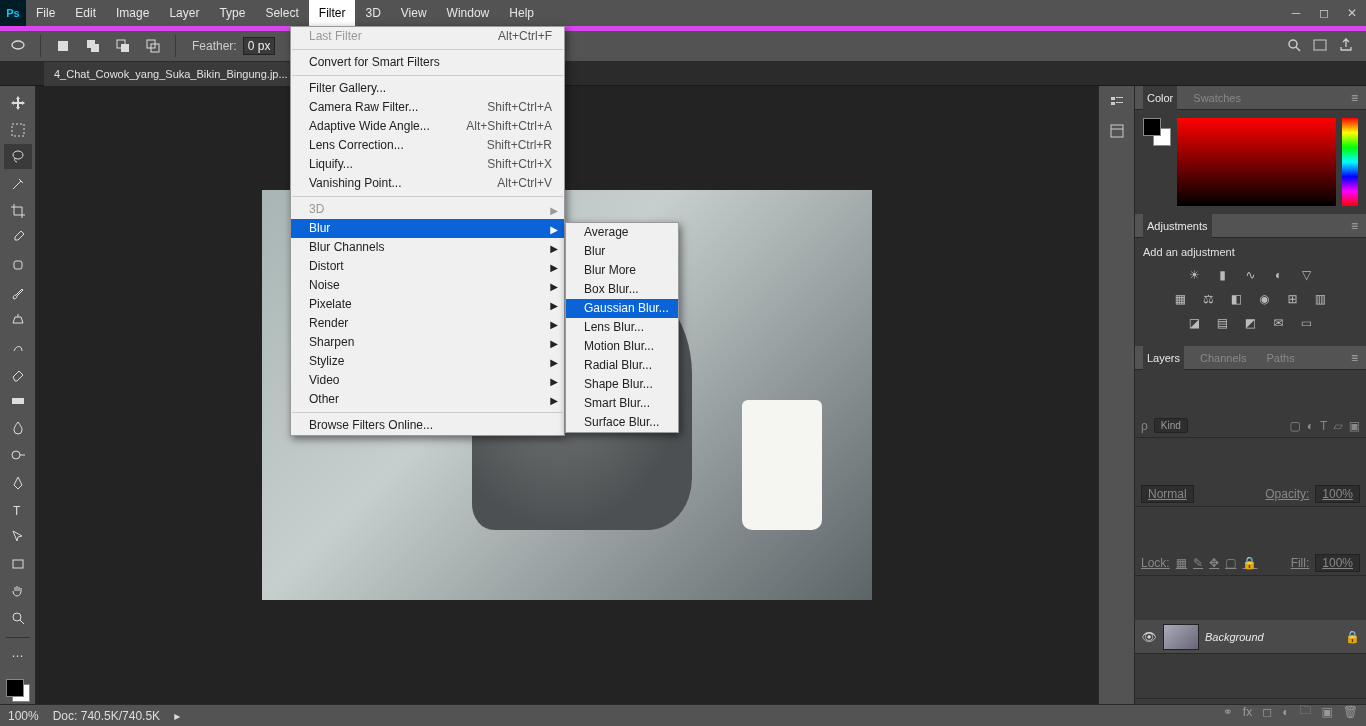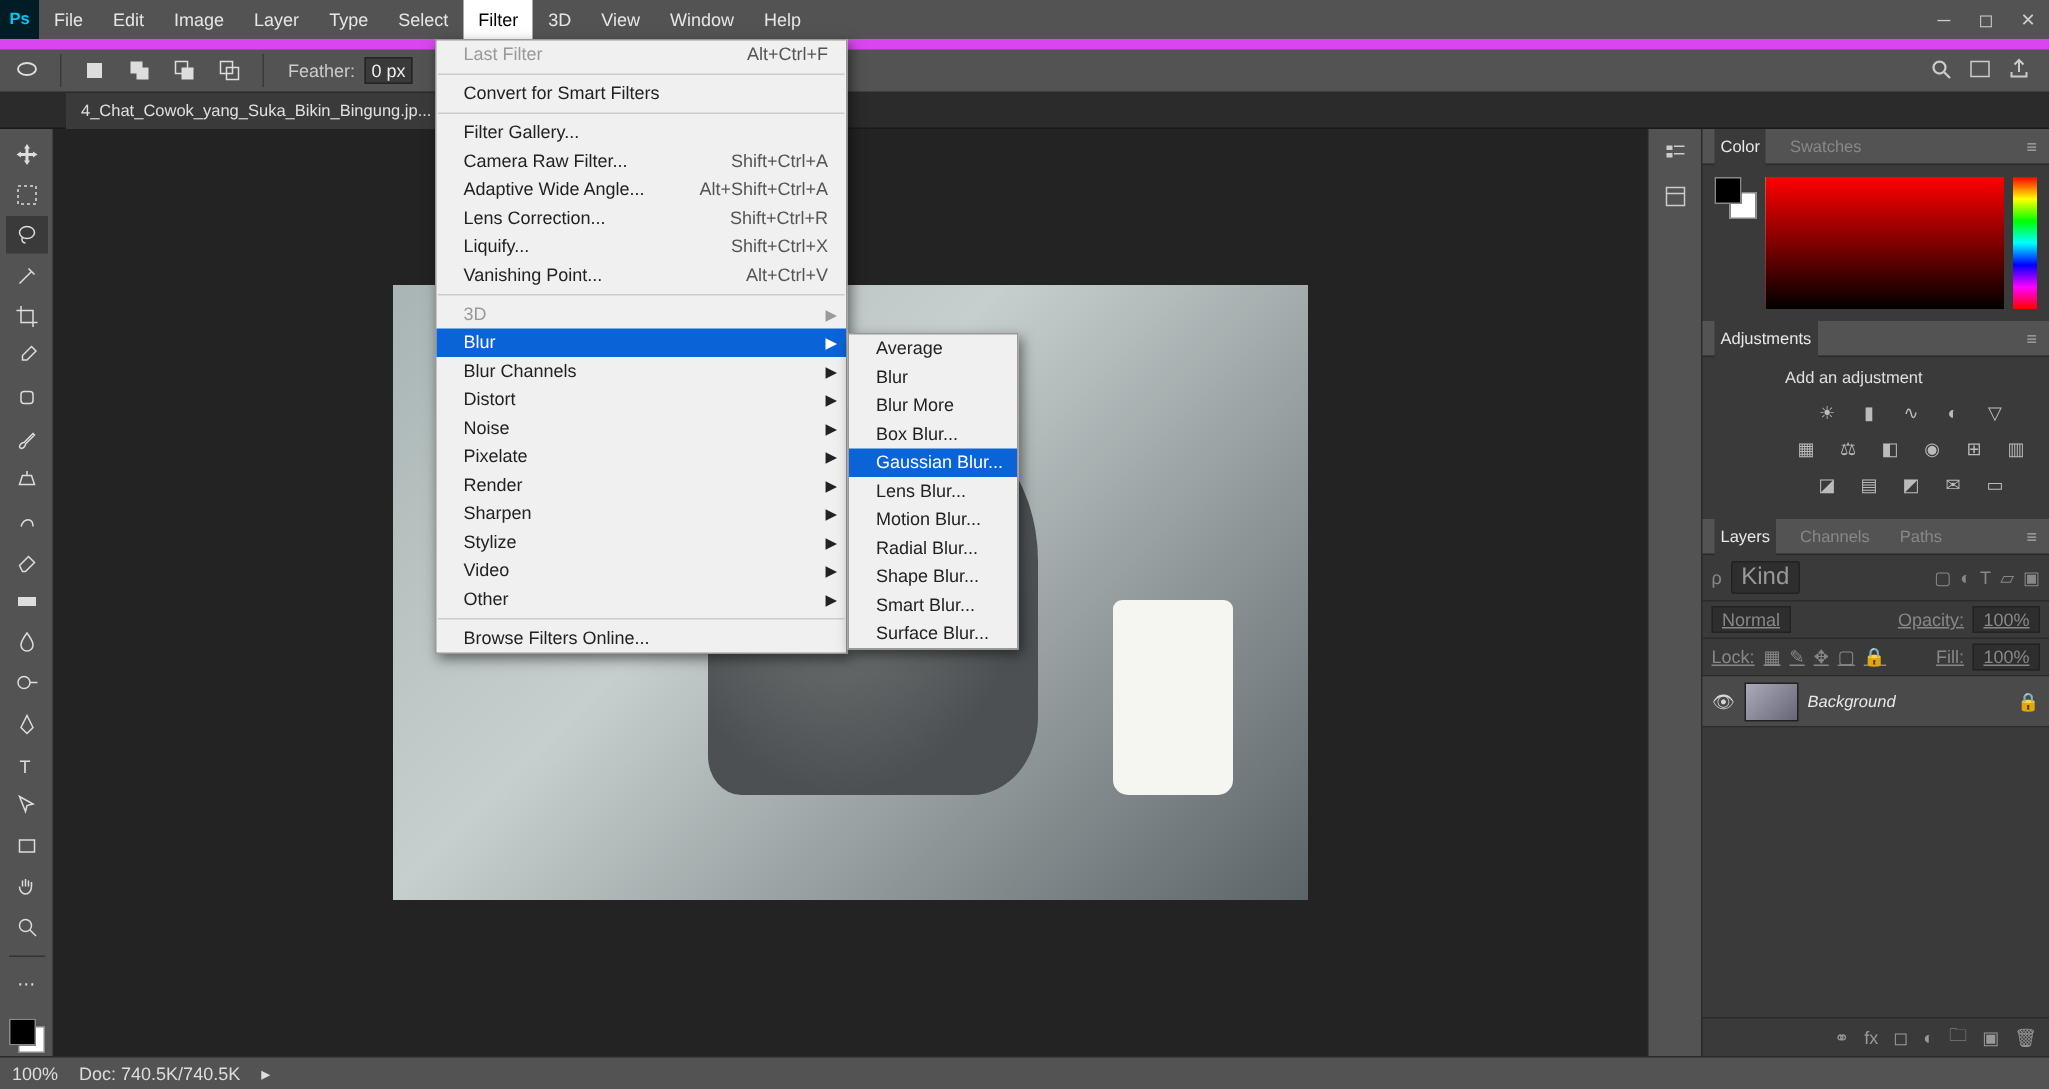--- a/index.html
+++ b/index.html
@@ -8,21 +8,21 @@
 
 .title-bar { height: 26px; background: #535353; display: flex; align-items: center; }
 .ps-logo { width: 26px; height: 26px; background: #001d26; color: #00c8ff; display: flex; align-items: center; justify-content: center; font-weight: bold; font-size: 11px; }
 .menu { display: flex; align-items: center; height: 26px; }
 .menu-item { padding: 0 10px; height: 26px; line-height: 26px; cursor: default; color: #e6e6e6; }
 .menu-item.open { background: #fff; color: #000; }
 .win-controls { margin-left: auto; display: flex; }
 .win-btn { width: 28px; height: 26px; display: flex; align-items: center; justify-content: center; color: #ccc; }
 
 
-.options-bar { height: 36px; background: #535353; border-top: 7px solid #d946ef; border-bottom: 1px solid #2a2a2a; display: flex; align-items: center; padding: 4px 6px; gap: 6px; }
+.options-bar { height: 36px; background: #535353; border-top: 5px solid #d946ef; border-bottom: 1px solid #2a2a2a; display: flex; align-items: center; padding: 4px 6px; gap: 6px; }
 .opt-icon { width: 24px; height: 24px; display: flex; align-items: center; justify-content: center; }
 .opt-sep { width: 1px; height: 22px; background: #3a3a3a; margin: 0 4px; }
 .opt-label { color: #ccc; margin-left: 6px; }
 .opt-input { background: #3a3a3a; color: #eee; border: 1px solid #232323; width: 32px; height: 18px; padding: 0 4px; }
 .right-icons { margin-left: auto; display: flex; gap: 10px; padding-right: 6px; }
 
 
 .doc-tabs { height: 24px; background: #2b2b2b; display: flex; align-items: center; padding-left: 44px; border-bottom: 1px solid #1a1a1a;}
 .doc-tab { color: #e0e0e0; font-size: 11px; padding: 0 10px; height: 24px; line-height: 24px; background: #3a3a3a; border-right:1px solid #222;}
 
@@ -48,28 +48,28 @@
 .panel-tab.active { background:#3a3a3a; }
 .panel-tab.dim { color:#888;}
 
 .color-panel .body { display:flex; gap:6px; padding:8px;}
 .fgbg-mini { position:relative; width:28px; height:28px;}
 .fgbg-mini .f { position:absolute; width:18px; height:18px; background:#000; border:1px solid #888; left:0; top:0;}
 .fgbg-mini .b { position:absolute; width:18px; height:18px; background:#fff; border:1px solid #888; right:0; bottom:0;}
 .color-field { flex:1; height:88px; background:linear-gradient(to bottom,#fff,#fff0),linear-gradient(to right,#fff,#ff0000); background-blend-mode:multiply; background-color:#ff0000; background-image: linear-gradient(to bottom, rgba(0,0,0,0), #000), linear-gradient(to right, #fff, #ff0000); position:relative;}
 .hue-strip { width:16px; height:88px; background:linear-gradient(to bottom,#ff0000,#ffff00,#00ff00,#00ffff,#0000ff,#ff00ff,#ff0000);}
 
-.adjust-panel .body { padding:8px;margin-left:47px; }
+.adjust-panel .body { padding:8px; }
 .adjust-title { font-size:11px; color:#e0e0e0; margin-bottom:8px;}
 .adj-row { display:flex; gap:8px; justify-content:center; margin-bottom:6px;}
 .adj-ic { width:20px; height:18px; color:#bbb; display:flex;align-items:center;justify-content:center;}
 
-.layers-panel { flex:1; display:flex; flex-direction:column;}
+.layers-panel { flex:1; display:flex; flex-direction:column;gap:44px;}
 .layers-toolbar { display:flex; align-items:center; gap:6px; padding:4px 6px; border-bottom:1px solid #2a2a2a;}
-.layers-toolbar .sel { background:#2e2e2e; border:1px solid #222; color:#999; padding:1px 6px; font-size:16px; border-radius:2px;}
+.layers-toolbar .sel { background:#2e2e2e; border:1px solid #222; color:#999; padding:1px 6px; font-size:10px; border-radius:2px;}
 .layers-row2 { display:flex; align-items:center; gap:6px; padding:3px 6px; border-bottom:1px solid #2a2a2a; color:#888; font-size:11px;text-decoration:underline;}
 .layers-row2 .box { background:#2e2e2e; border:1px solid #222; padding:1px 6px;}
 .layer-list { flex:1; background:#3a3a3a; }
 .layer-item { display:flex; align-items:center; height:34px; background:#4a4a4a; border-bottom:1px solid #2a2a2a; padding:0 6px; gap:6px;}
 .layer-eye { width:16px; text-align:center;}
 .layer-thumb { width:36px; height:26px; background:linear-gradient(135deg,#aab,#667); border:1px solid #222;}
 .layer-name { font-style:italic; color:#e8e8e8; font-size:11px;}
 .layer-lock { margin-left:auto; color:#aaa;}
 .layers-footer { height:26px; border-top:1px solid #2a2a2a; display:flex; align-items:center; justify-content:flex-end; gap:10px; padding:0 8px; color:#999;}
 

